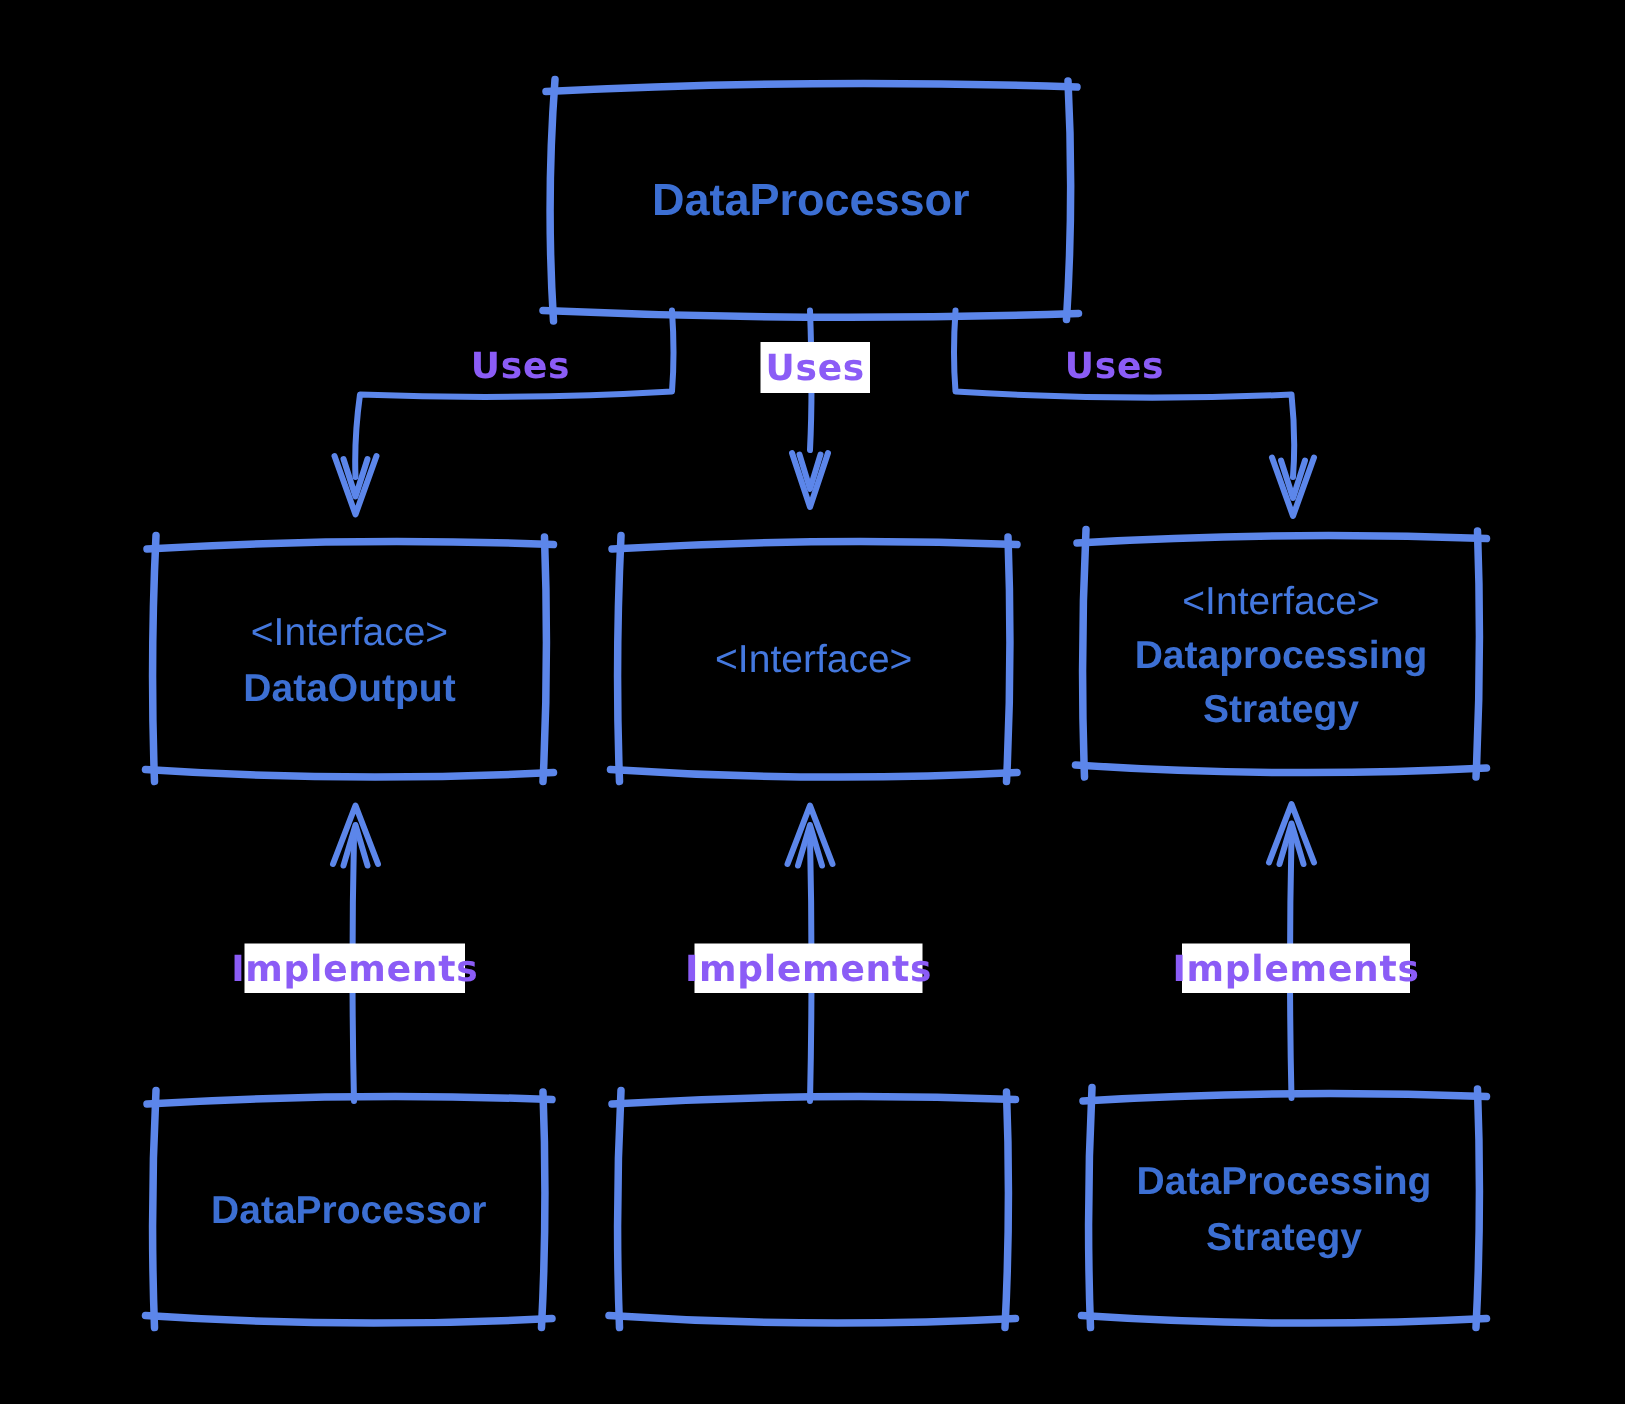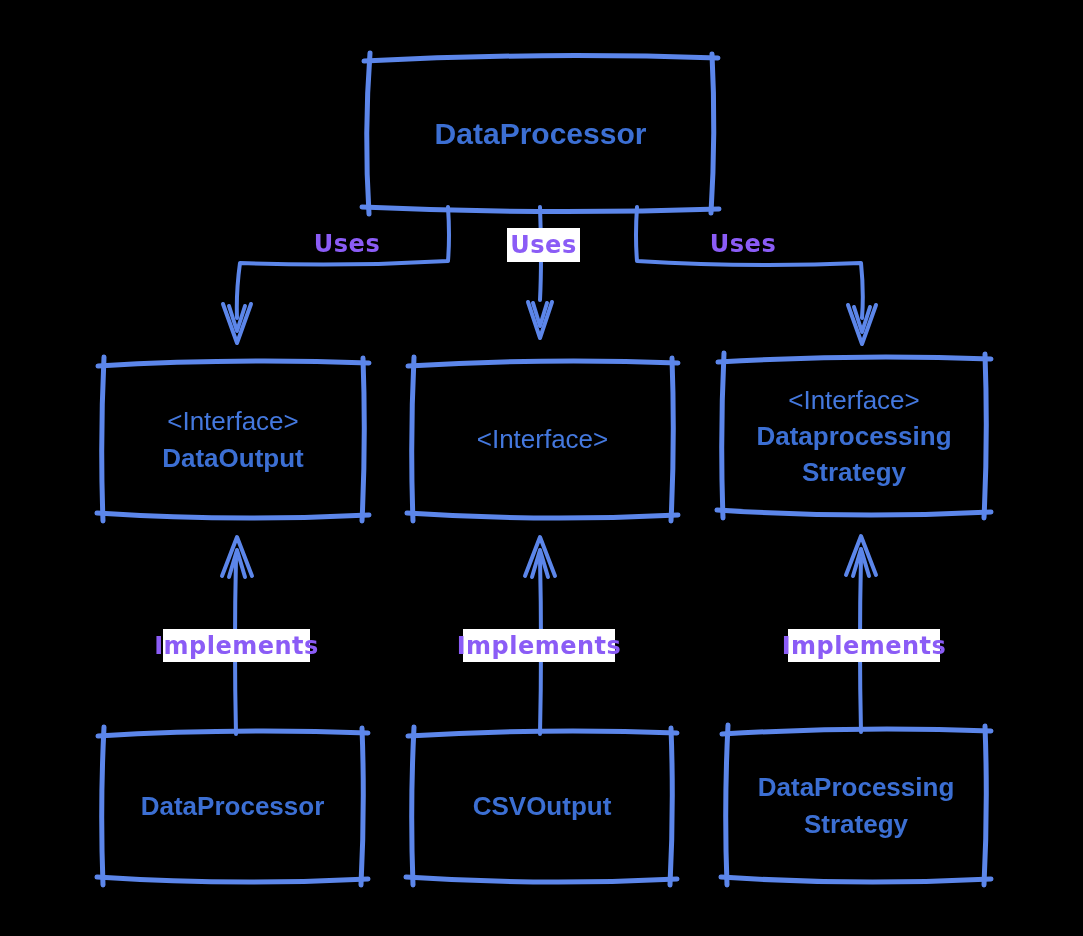--- a/index.html
+++ b/index.html
@@ -152,23 +152,20 @@
   <div class="node-text" style="left:722px;top:358px;width:264px;height:156px;">
     <div class="stereotype" style="line-height:36px;">&lt;Interface&gt;</div>
     <div class="name" style="line-height:36px;">Dataprocessing</div>
     <div class="name" style="line-height:36px;">Strategy</div>
   </div>
 
   <div class="node-text" style="left:102px;top:732px;width:261px;height:149px;">
     <div class="name">DataProcessor</div>
   </div>
 
-  <div class="node-text" style="left:412px;top:732px;width:260px;height:149px;">
-    <div class="name">CSVOutput</div>
-  </div>
 
   <div class="node-text" style="left:726px;top:730px;width:260px;height:151px;">
     <div class="name">DataProcessing</div>
     <div class="name">Strategy</div>
   </div>
 
   <div class="edge-label" style="left:318px;top:229px;width:58px;height:30px;">Uses</div>
 
   <div class="edge-label on-white" style="left:507px;top:228px;width:73px;height:34px;">Uses</div>
 

